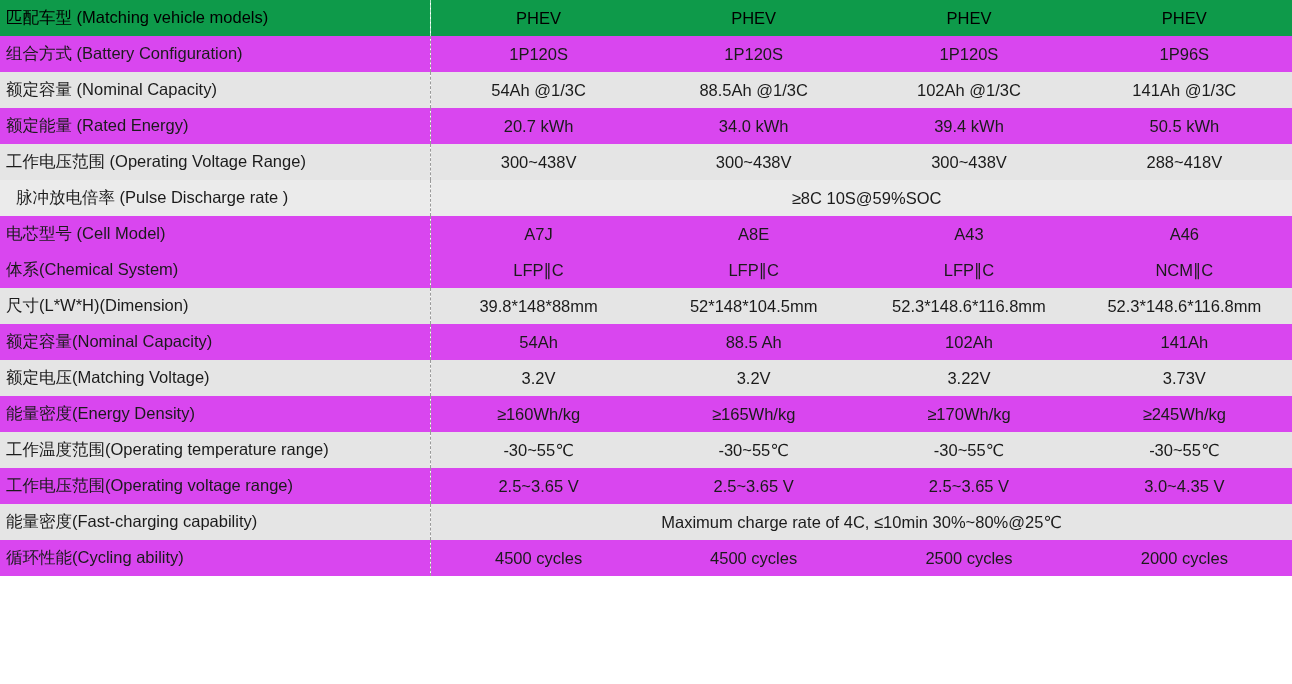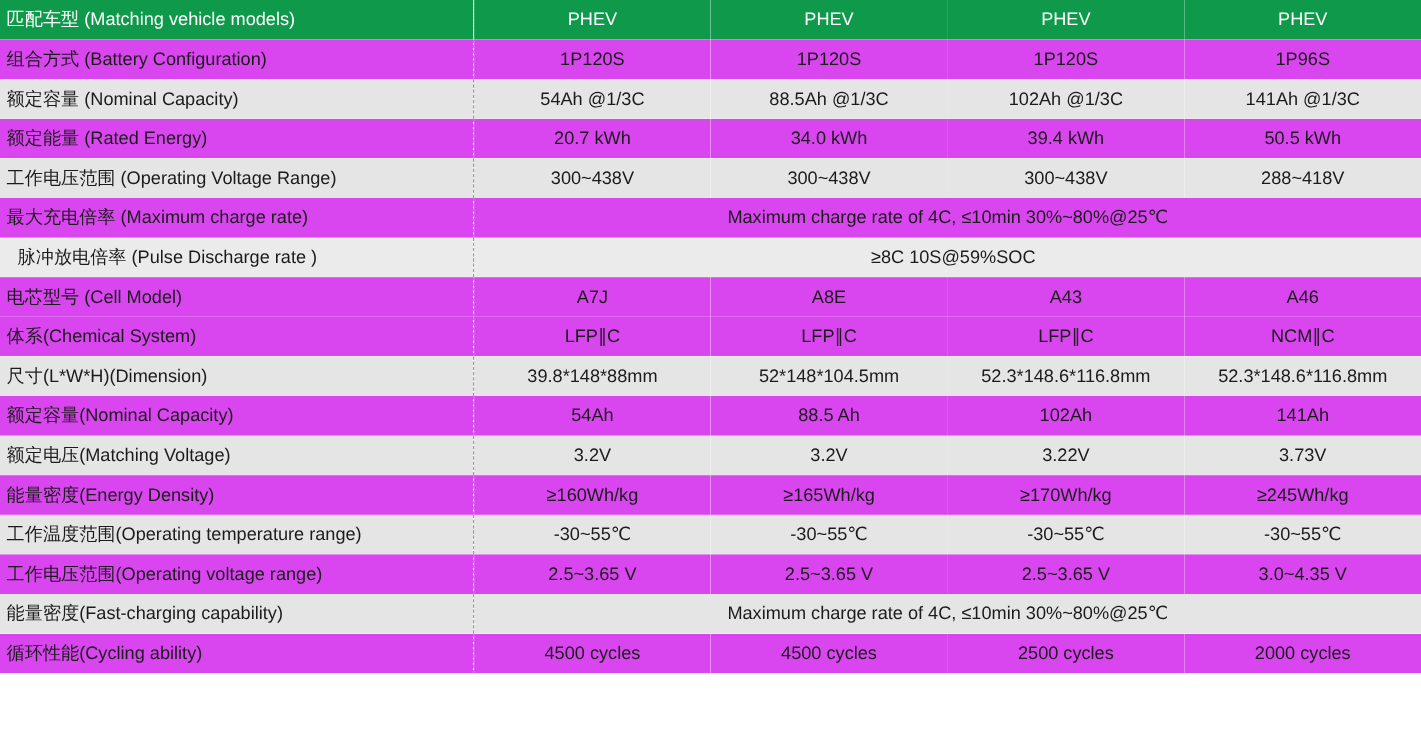--- a/index.html
+++ b/index.html
@@ -34,21 +34,21 @@
     padding-left: 6px;
     border-right: 1px dashed #9a9a9a;
   }
   td.val {
     width: 215px;
     text-align: center;
   }
   
   tr.header td {
     background: #0e9a4a;
-    color: #ffffff;
+    color: #000000;
     height: 36px;
     font-size: 16.5px;
   }
   tr.header td.label {
     border-right: 1px dashed #bfe9cf;
   }
   
   tr.shade td {
     background: #d946ef;
   }
@@ -95,24 +95,20 @@
         <td class="val">34.0 kWh</td>
         <td class="val">39.4 kWh</td>
         <td class="val">50.5 kWh</td>
       </tr>
       <tr class="plain">
         <td class="label">工作电压范围 (Operating Voltage Range)</td>
         <td class="val">300~438V</td>
         <td class="val">300~438V</td>
         <td class="val">300~438V</td>
         <td class="val">288~418V</td>
-      </tr>
-      <tr class="shade">
-        <td class="label">最大充电倍率 (Maximum charge rate)</td>
-        <td class="val span" colspan="4">Maximum charge rate of 4C, ≤10min 30%~80%@25℃</td>
       </tr>
       <tr class="lightshade">
         <td class="label">脉冲放电倍率 (Pulse Discharge rate )</td>
         <td class="val span" colspan="4">≥8C 10S@59%SOC</td>
       </tr>
       <tr class="shade">
         <td class="label">电芯型号 (Cell Model)</td>
         <td class="val">A7J</td>
         <td class="val">A8E</td>
         <td class="val">A43</td>

